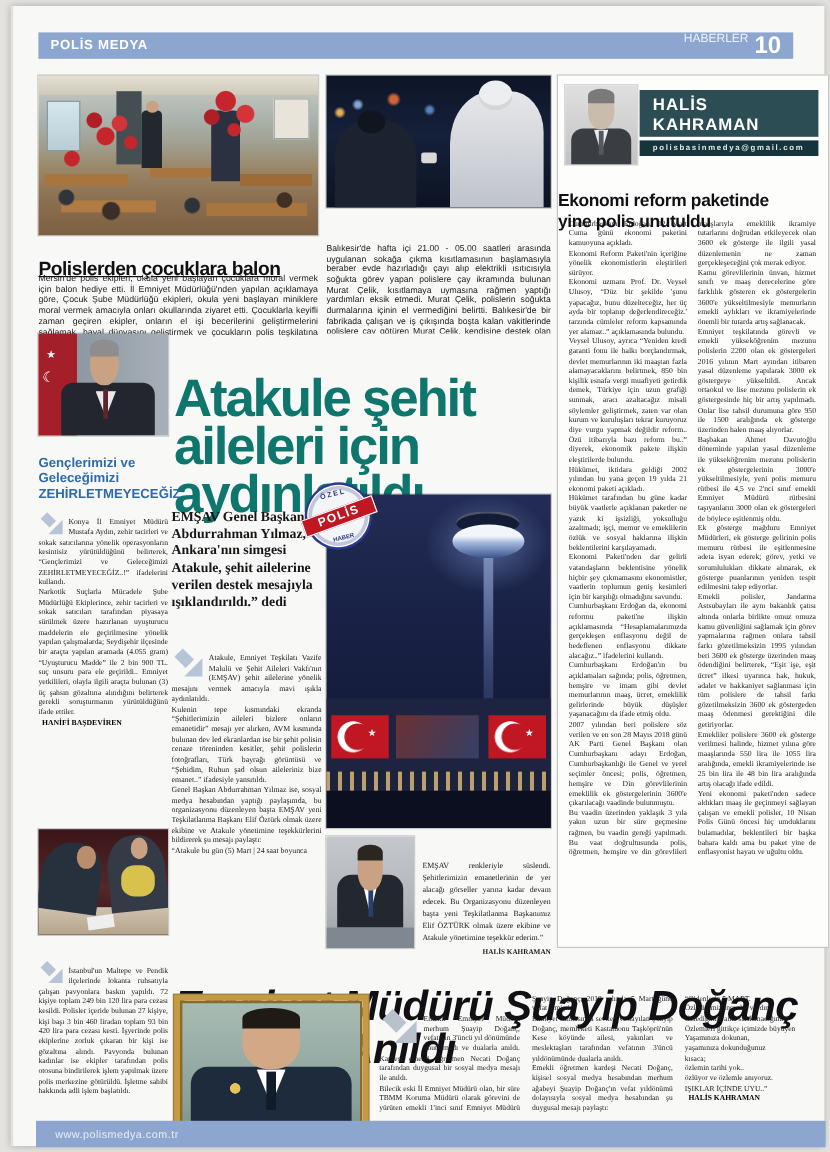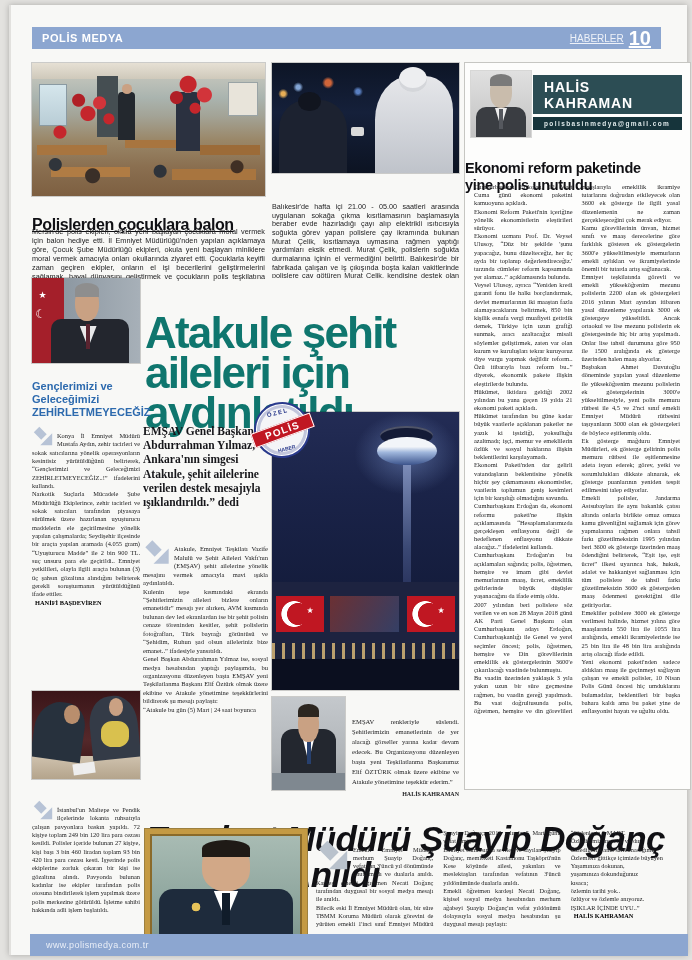--- a/index.html
+++ b/index.html
@@ -6,21 +6,21 @@
   #canvas{position:relative;width:692px;height:960px;overflow:hidden;background:#e3e2df;
           font-family:"Liberation Sans",sans-serif;}
   .abs{position:absolute;}
   .sheet{position:absolute;left:9px;top:5px;width:678px;height:950px;background:#f8f8f6;
          box-shadow:0 0 6px rgba(0,0,0,.25), inset 2px 0 0 #e2e1de;}
 
   
   .topbar{position:absolute;left:32px;top:27px;width:629px;height:22px;background:#8CA6D0;color:#fff;
           display:flex;align-items:center;justify-content:space-between;padding:0 10px;box-sizing:border-box;}
   .brand{font-weight:bold;font-size:11px;letter-spacing:.6px;}
-  .pageinfo{display:flex;align-items:center;gap:5px;text-decoration:underline;}
+  .pageinfo{display:flex;align-items:flex-start;gap:5px;}
   .sec{font-size:10px;opacity:.85;}
   .pnum{font-weight:bold;font-size:20px;}
   .footbar{position:absolute;left:30px;top:934px;width:658px;height:22px;background:#8CA6D0;}
   .url{color:#e9eef7;font-size:9px;line-height:22px;padding-left:16px;letter-spacing:.4px;}
 
   
   .hl{position:absolute;font-weight:bold;color:#101014;letter-spacing:-.4px;line-height:1.02;white-space:pre-line;}
   .hl-balon{left:32px;top:204px;width:233px;font-size:16px;text-decoration:underline;}
   .hl-demlik{left:272px;top:175px;width:187px;font-size:17px;}
   .headline-main{left:145px;top:284px;width:318px;font-size:44px;line-height:40px;font-weight:800;

